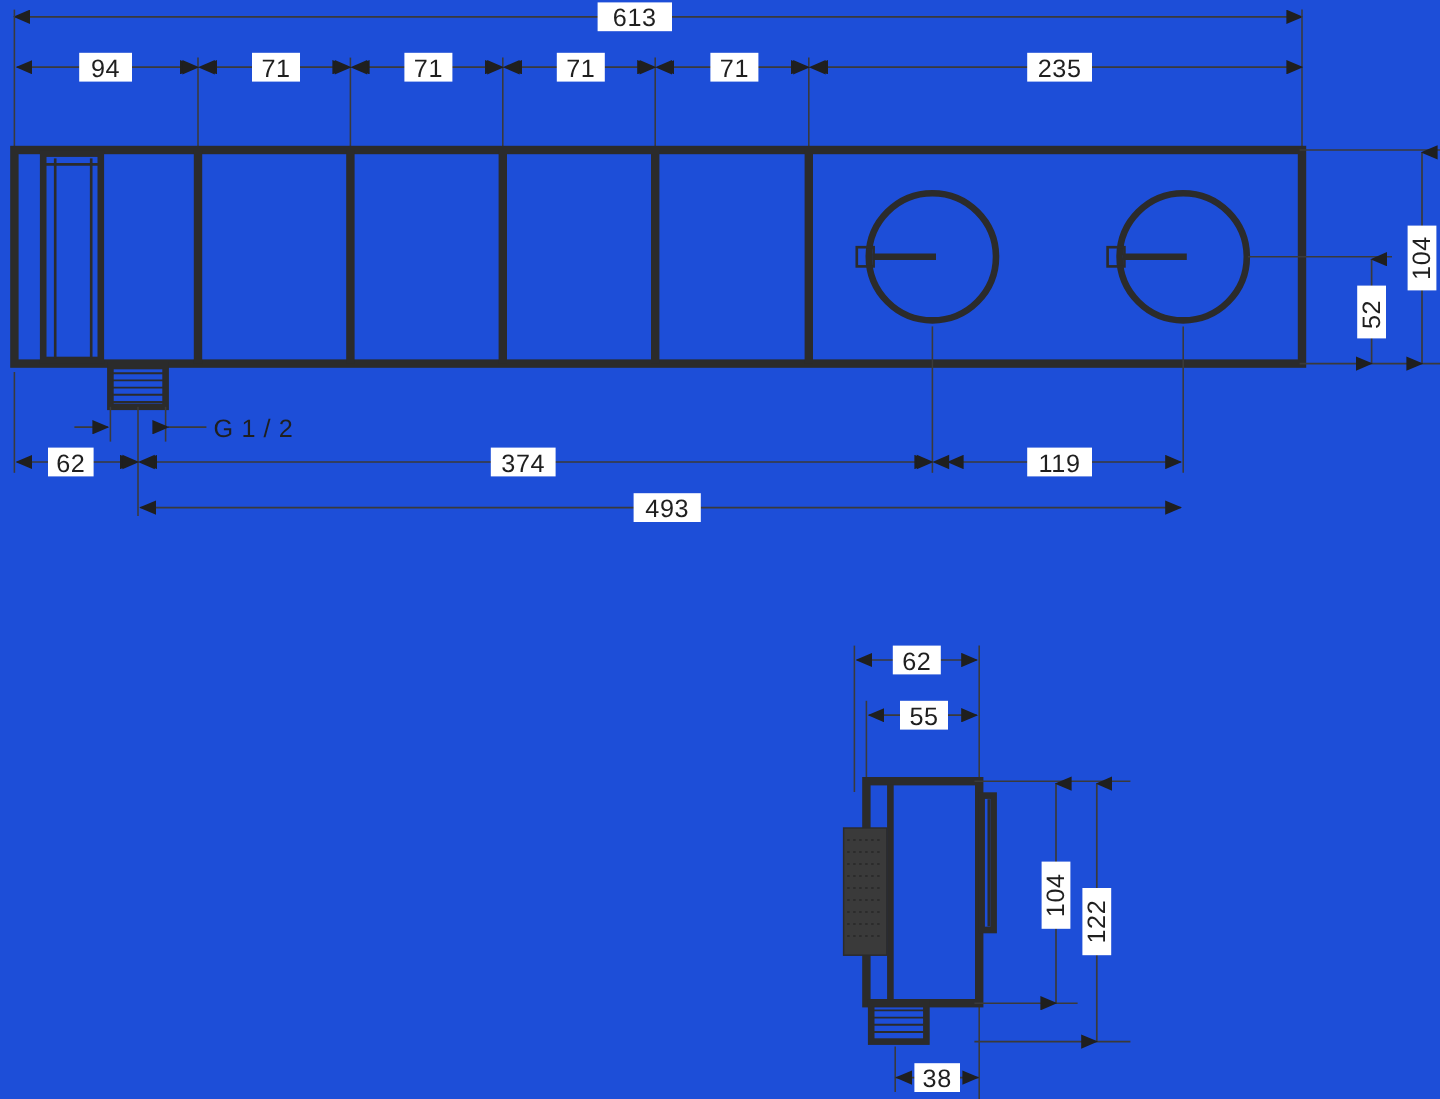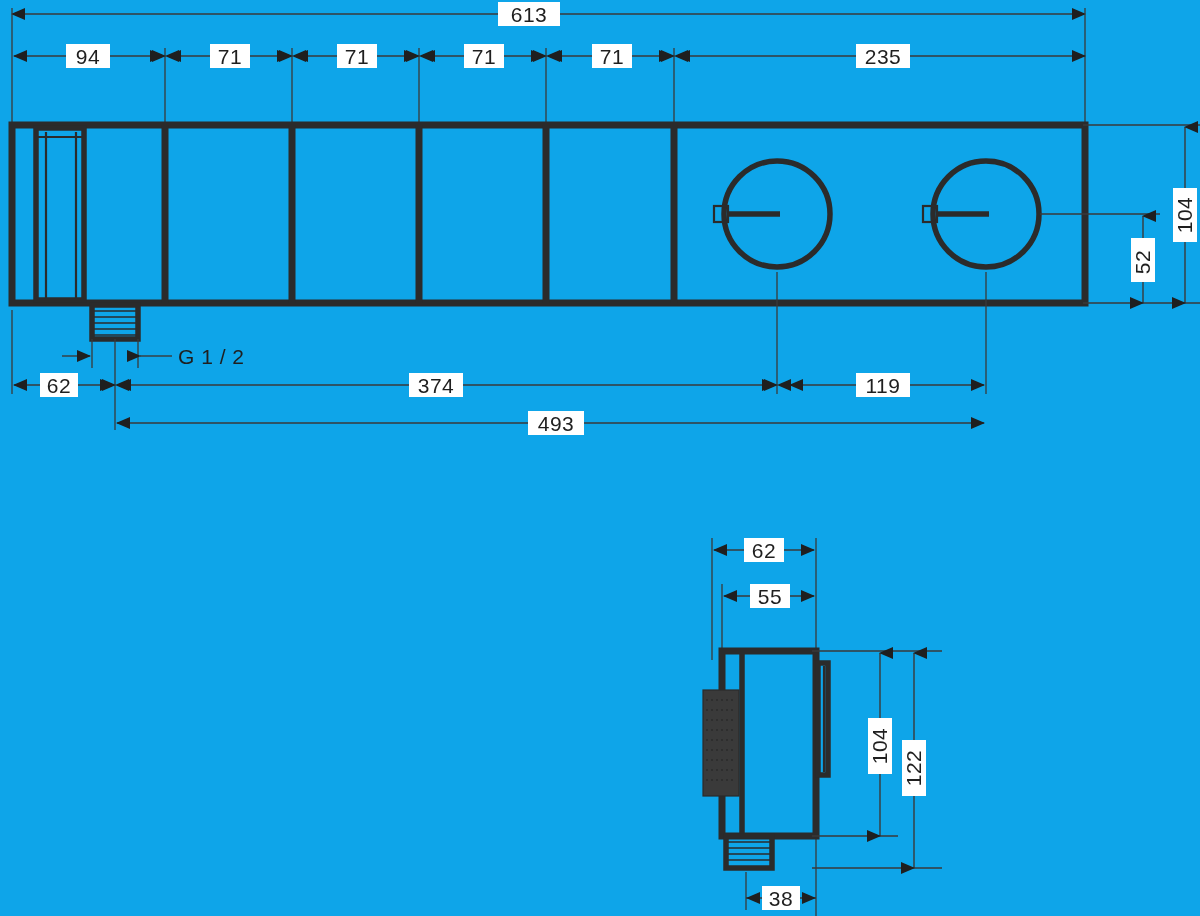--- a/index.html
+++ b/index.html
@@ -11,21 +11,21 @@
   body {
     width: 1200px;
     height: 916px;
     font-family: "Liberation Sans", sans-serif;
     overflow: hidden;
   }
   #drawing-root {
     position: relative;
     width: 1200px;
     height: 916px;
-    background: #0ea5e9;
+    background: #1d4ed8;
   }
   svg.sheet {
     display: block;
     width: 1200px;
     height: 916px;
   }
   .dimline {
     stroke: #3a3a3a;
     stroke-width: 1.4;
     fill: none;

